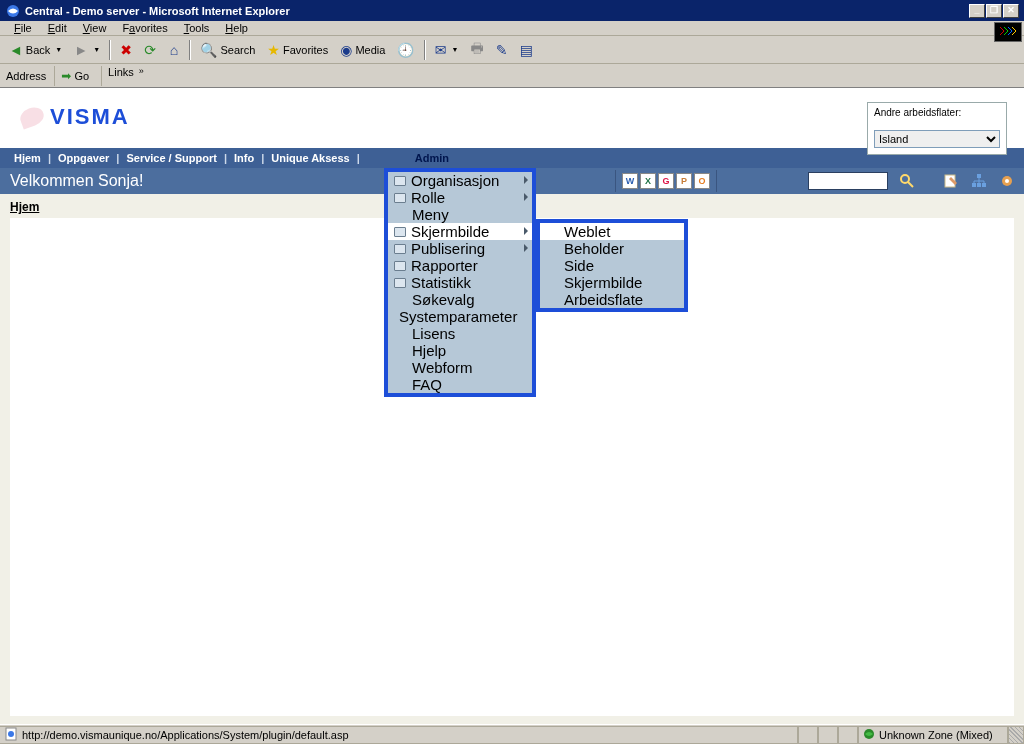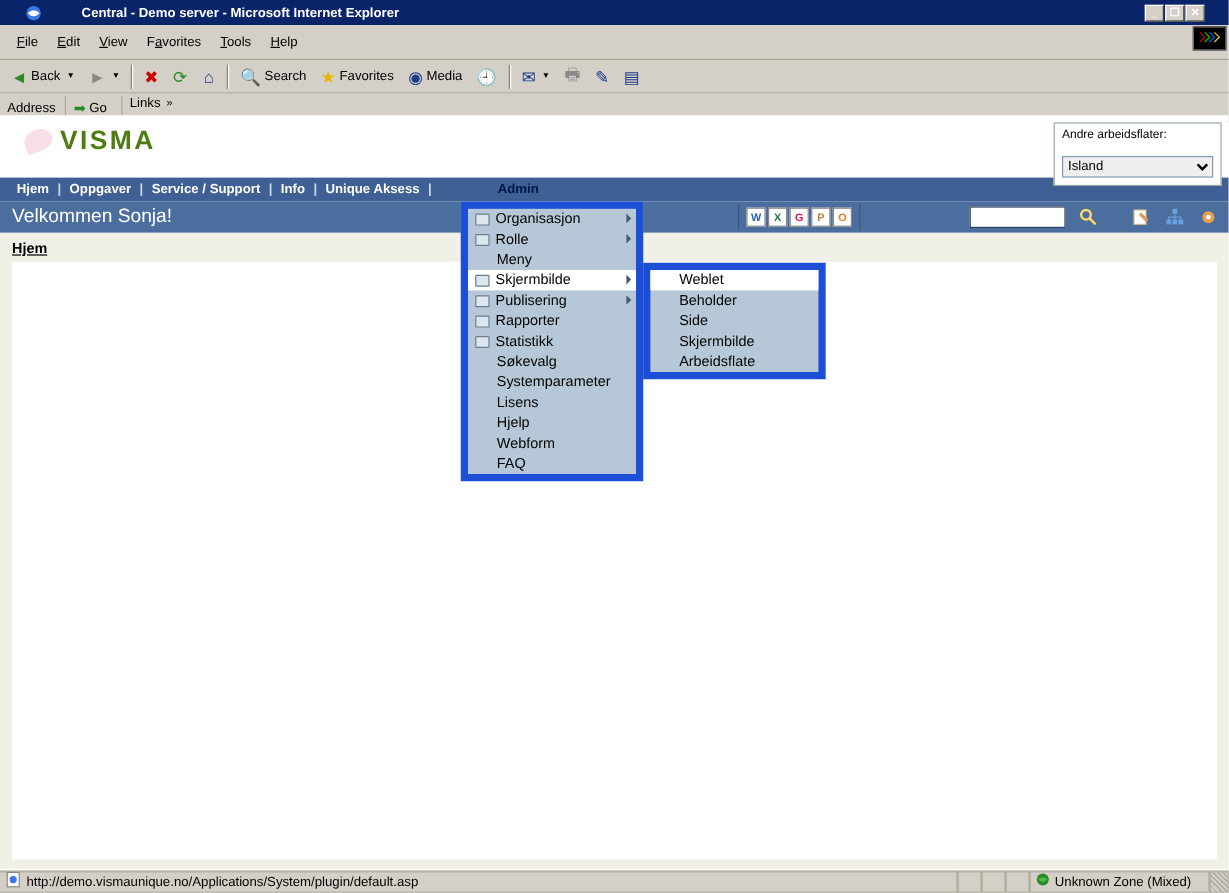--- a/index.html
+++ b/index.html
@@ -13,41 +13,40 @@
     overflow: hidden;
     position: relative;
   }
   
   .titlebar {
     height: 21px;
     background: linear-gradient(to bottom, #0a246a, #0a246a);
     color: #fff;
     display: flex;
     align-items: center;
-    padding: 0 20px;
+    padding: 0 5px;
     font-weight: bold;
-    gap: 28px;
   }
   .titlebar .ie-icon {
     width: 16px; height: 16px; margin-right: 4px;
     display: inline-flex; align-items: center; justify-content: center;
   }
   .titlebar .title-text { flex: 1; font-size: 11px; font-weight: bold; }
   .titlebar .win-buttons { display: flex; gap: 1px; }
   .titlebar .win-btn {
     width: 16px; height: 14px;
     background: #d4d0c8;
     border: 1px solid #fff;
     border-right-color: #404040; border-bottom-color: #404040;
     font-size: 9px; text-align: center; line-height: 11px; font-weight: bold;
     cursor: default;
   }
   
   .ie-menubar {
-    height: 29px;
+    height: 15px;
     background: #d4d0c8;
     display: flex;
     align-items: center;
     padding: 0 6px;
     border-bottom: 1px solid #aca899;
     position: relative;
   }
   .ie-menubar .menu-item {
     padding: 2px 8px;
     cursor: default;
@@ -102,24 +101,24 @@
   .ie-address .links-btn { display: flex; align-items: flex-start; gap: 3px; padding: 0 6px; height: 20px; border-left: 1px solid #aca899;}
 
   
   .page {
     position: absolute;
     top: 96px; left: 0; right: 0; bottom: 20px;
     background: #fff;
     overflow: hidden;
   }
   .brand-area { height: 52px; position: relative; padding: 8px 20px; }
-  .visma-logo { font-size: 22px; font-weight: bold; color: #4d7c0f; letter-spacing: 2px; display:flex; align-items:center; gap:6px;}
+  .visma-logo { font-size: 22px; font-weight: bold; color: #1d4ed8; letter-spacing: 2px; display:flex; align-items:center; gap:6px;}
   .visma-swoosh { width: 24px; height: 18px; background: #f8dfe5; border-radius: 50% 50% 50% 0; transform: rotate(-20deg); }
   .workspace-box {
-    position: absolute; right: 6px; top: 6px;
+    position: absolute; right: 17px; top: 6px;
     width: 140px; border: 1px solid #9aa; padding: 4px 6px 6px 6px;
     font-size: 10px;
     background: #fff;
   }
   .workspace-box select {
     width: 100%; font-size: 11px; border: 1px solid #7f9db9; height: 18px; margin-top: 12px;
   }
   
   .app-nav {
     height: 20px; background: #3e6095; color: #fff;
@@ -155,22 +154,22 @@
   }
   .content-white {
     position: absolute; left: 10px; right: 10px; top: 24px; bottom: 8px;
     background: #fff;
   }
 
   
   .menu-panel {
     position: absolute;
     background: #b6c8d7;
-    border: 6px solid #1d4ed8;
-    font-size: 12px;
+    border: 4px solid #1d4ed8;
+    font-size: 15px;
   }
   .menu-panel .mrow {
     height: 17px; line-height: 17px;
     padding: 0 16px 0 6px;
     display: flex; align-items: center;
     gap: 5px;
     position: relative;
     cursor: default;
   }
   .menu-panel .mrow .folder-ic {

